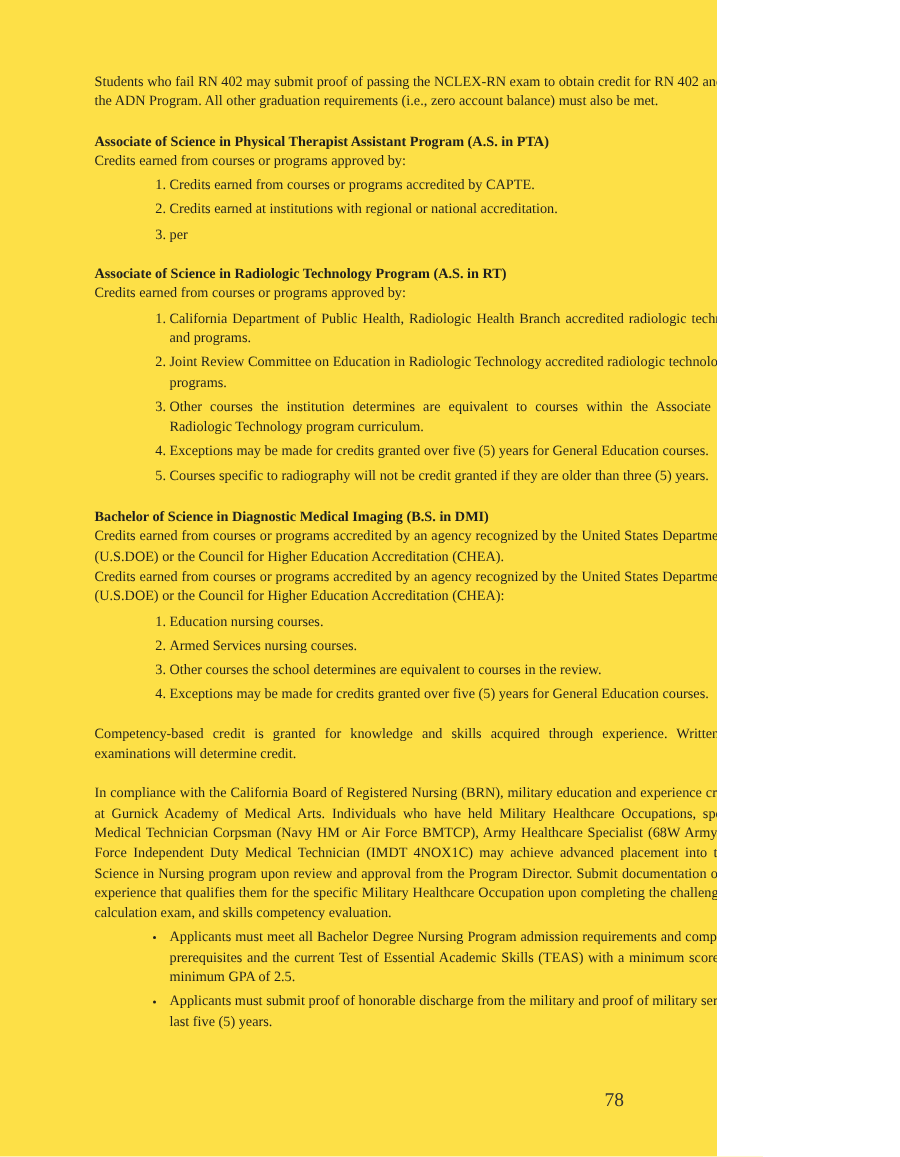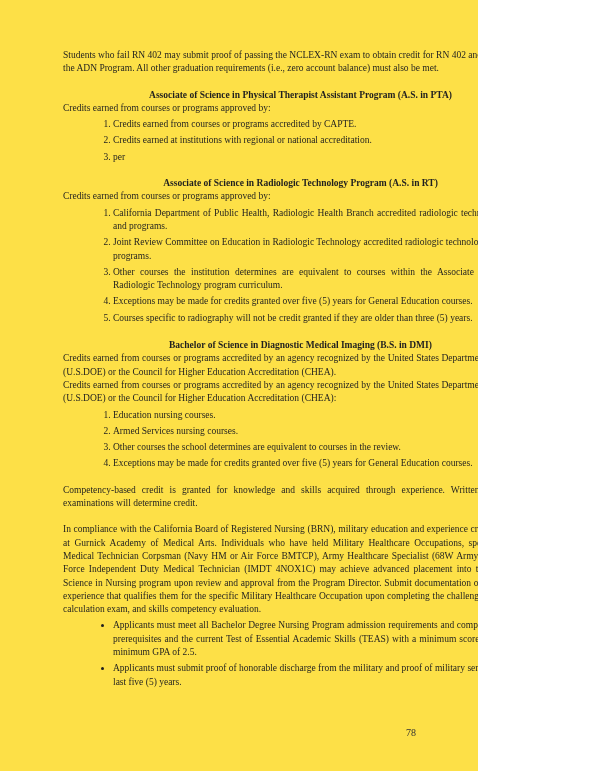--- a/index.html
+++ b/index.html
@@ -15,40 +15,40 @@
   .content {
     position: absolute;
     left: 63px;
     top: 49px;
     width: 475px;
     font-size: 9.5px;
     line-height: 13.3px;
     text-align: justify;
   }
   .para { margin: 0; }
-  .heading { font-weight: bold; margin: 0; text-align: center; }
+  .heading { font-weight: bold; margin: 0; text-align: left; }
   .lead { margin: 0; }
   .gap1 { margin-top: 13px; }
   .gap2 { margin-top: 14px; }
   .gap3 { margin-top: 15px; }
   ol.num-list, ul.bullet-list {
     margin: 0;
     padding-left: 47px;
   }
   ol.num-list li, ul.bullet-list li {
     text-align: justify;
     margin: 3px;
     padding: 0;
   }
   ul.bullet-list { list-style-type: disc; }
   .page-number {
     position: absolute;
     top: 726px;
     right: 62px;
-    font-size: 10px;
+    font-size: 13px;
     line-height: 13px;
     color: #333333;
   }
 </style>
 </head>
 <body>
 
 <div class="page">
 
   <div class="content">

